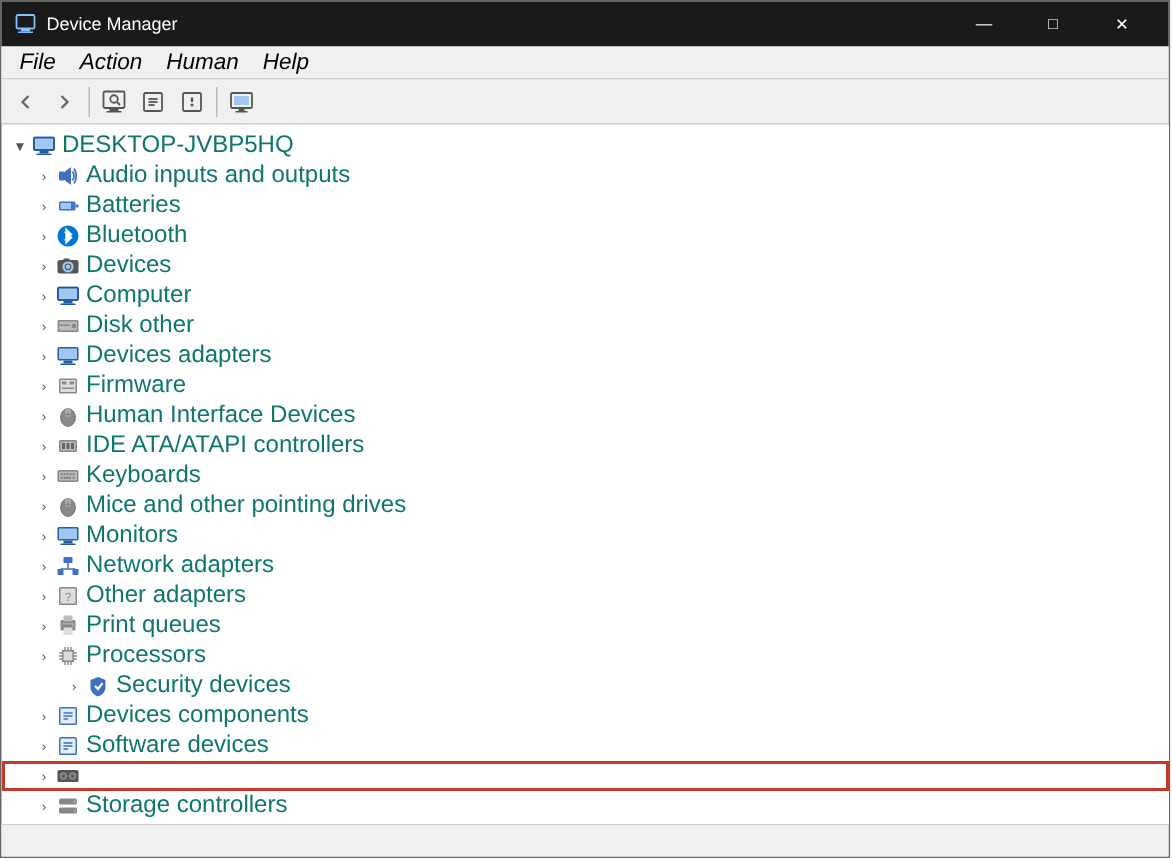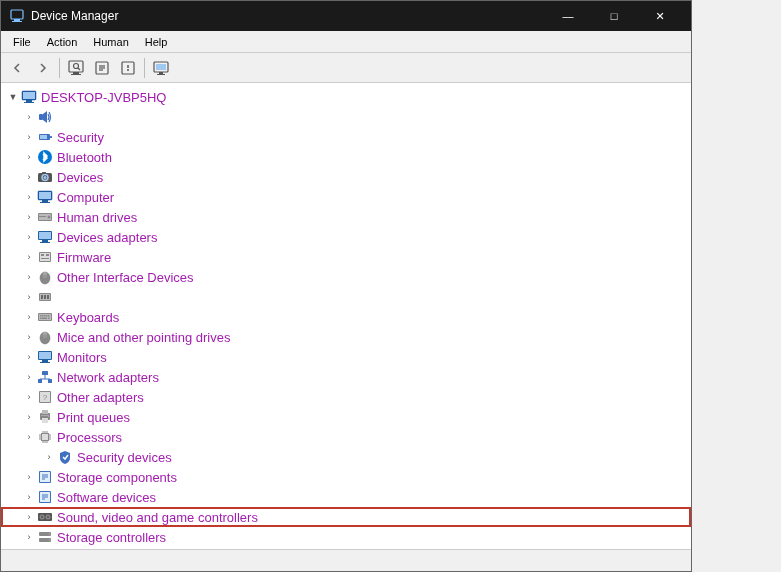--- a/index.html
+++ b/index.html
@@ -5,21 +5,21 @@
     * { margin: 0; padding: 0; box-sizing: border-box; }
     body {
       font-family: 'Segoe UI', Tahoma, Geneva, Verdana, sans-serif;
       font-size: 12px;
       background: #f0f0f0;
       width: 781px;
       height: 572px;
       overflow: hidden;
     }
     .window {
-      width: 692px;
+      width: 780px;
       height: 572px;
       background: #fff;
       border: 1px solid #666;
       display: flex;
       flex-direction: column;
     }
     .title-bar {
       background: #1a1a1a;
       color: #fff;
       height: 30px;
@@ -61,21 +61,22 @@
       border-bottom: 1px solid #ccc;
       display: flex;
       align-items: center;
       height: 22px;
       padding: 0 4px;
       flex-shrink: 0;
     }
     .menu-item {
       padding: 2px 8px;
       cursor: pointer;
-      font-size: 11px;
+      font-size: 15px;
+      font-style: italic;
     }
     .toolbar {
       background: #f0f0f0;
       border-bottom: 1px solid #ccc;
       display: flex;
       align-items: center;
       height: 30px;
       padding: 0 4px;
       gap: 2px;
       flex-shrink: 0;
@@ -138,22 +139,22 @@
     .tree-item .item-icon {
       width: 16px;
       height: 16px;
       margin-right: 4px;
       display: flex;
       align-items: center;
       justify-content: center;
       flex-shrink: 0;
     }
     .tree-item .item-label {
-      font-size: 13px;
-      color: #a21caf;
+      font-size: 16px;
+      color: #0f766e;
     }
     .indent-1 { padding-left: 4px; }
     .indent-2 { padding-left: 20px; }
     .status-bar {
       height: 22px;
       background: #f0f0f0;
       border-top: 1px solid #ccc;
       display: flex;
       align-items: center;
       padding: 0 4px;
@@ -255,32 +256,33 @@
       <div class="tree-item indent-2">
         <div class="expand-arrow">›</div>
         <div class="item-icon">
           <svg width="16" height="16" viewBox="0 0 16 16">
             <rect x="2" y="5" width="4" height="6" rx="1" fill="#4070c0"></rect>
             <path d="M6 5 L10 2 L10 14 L6 11 Z" fill="#4070c0"></path>
             <path d="M11 5 Q13 8 11 11" fill="none" stroke="#4070c0" stroke-width="1.2"></path>
             <path d="M12 3 Q15 8 12 13" fill="none" stroke="#4070c0" stroke-width="1.2"></path>
           </svg>
         </div>
+        <span class="item-label">Audio inputs and outputs</span>
       </div>
 
       <div class="tree-item indent-2">
         <div class="expand-arrow">›</div>
         <div class="item-icon">
           <svg width="16" height="16" viewBox="0 0 16 16">
             <rect x="2" y="5" width="11" height="6" rx="1" fill="#4070c0"></rect>
             <rect x="13" y="7" width="2" height="2" rx="0.5" fill="#4070c0"></rect>
             <rect x="3" y="6" width="7" height="4" fill="#a0c8f0"></rect>
           </svg>
         </div>
-        <span class="item-label">Security</span>
+        <span class="item-label">Batteries</span>
       </div>
 
       <div class="tree-item indent-2">
         <div class="expand-arrow">›</div>
         <div class="item-icon">
           <svg width="16" height="16" viewBox="0 0 16 16">
             <circle cx="8" cy="8" r="7" fill="#0078d4" stroke="none"></circle>
             <path d="M6 5 L10 9 L7 12 L7 4 L10 7 L6 11" fill="none" stroke="white" stroke-width="1.5"></path>
           </svg>
         </div>
@@ -316,21 +318,21 @@
       <div class="tree-item indent-2">
         <div class="expand-arrow">›</div>
         <div class="item-icon">
           <svg width="16" height="16" viewBox="0 0 16 16">
             <rect x="1" y="4" width="14" height="8" rx="1" fill="#888"></rect>
             <rect x="2" y="5" width="12" height="6" rx="0.5" fill="#bbb"></rect>
             <circle cx="12" cy="8" r="1.5" fill="#888"></circle>
             <rect x="2" y="7" width="7" height="1" fill="#888"></rect>
           </svg>
         </div>
-        <span class="item-label">Human drives</span>
+        <span class="item-label">Disk other</span>
       </div>
 
       <div class="tree-item indent-2">
         <div class="expand-arrow">›</div>
         <div class="item-icon">
           <svg width="16" height="16" viewBox="0 0 16 16">
             <rect x="1" y="2" width="14" height="9" rx="1" fill="#2060a0"></rect>
             <rect x="5" y="11" width="6" height="2" fill="#2060a0"></rect>
             <rect x="3" y="13" width="10" height="1" fill="#2060a0"></rect>
             <rect x="2" y="3" width="12" height="7" fill="#a0c8f0"></rect>
@@ -356,34 +358,35 @@
       <div class="tree-item indent-2">
         <div class="expand-arrow">›</div>
         <div class="item-icon">
           <svg width="16" height="16" viewBox="0 0 16 16">
             <ellipse cx="8" cy="9" rx="5" ry="6" fill="#888" stroke="#666" stroke-width="0.5"></ellipse>
             <rect x="6" y="3" width="4" height="6" rx="2" fill="#aaa"></rect>
             <line x1="8" y1="5" x2="8" y2="9" stroke="#888" stroke-width="0.8"></line>
             <line x1="6" y1="7" x2="10" y2="7" stroke="#888" stroke-width="0.8"></line>
           </svg>
         </div>
-        <span class="item-label">Other Interface Devices</span>
+        <span class="item-label">Human Interface Devices</span>
       </div>
 
       <div class="tree-item indent-2">
         <div class="expand-arrow">›</div>
         <div class="item-icon">
           <svg width="16" height="16" viewBox="0 0 16 16">
             <rect x="2" y="4" width="12" height="8" rx="1" fill="#888"></rect>
             <rect x="3" y="5" width="10" height="6" fill="#bbb"></rect>
             <rect x="4" y="6" width="2" height="4" fill="#666"></rect>
             <rect x="7" y="6" width="2" height="4" fill="#666"></rect>
             <rect x="10" y="6" width="2" height="4" fill="#666"></rect>
           </svg>
         </div>
+        <span class="item-label">IDE ATA/ATAPI controllers</span>
       </div>
 
       <div class="tree-item indent-2">
         <div class="expand-arrow">›</div>
         <div class="item-icon">
           <svg width="16" height="16" viewBox="0 0 16 16">
             <rect x="1" y="4" width="14" height="8" rx="1" fill="#888"></rect>
             <rect x="2" y="5" width="12" height="6" fill="#bbb"></rect>
             <rect x="3" y="6" width="1.5" height="1.5" fill="#888"></rect>
             <rect x="5" y="6" width="1.5" height="1.5" fill="#888"></rect>
@@ -503,21 +506,21 @@
         <div class="expand-arrow">›</div>
         <div class="item-icon">
           <svg width="16" height="16" viewBox="0 0 16 16">
             <rect x="2" y="2" width="12" height="12" rx="1" fill="#4070c0"></rect>
             <rect x="3" y="3" width="10" height="10" fill="#e0eef8"></rect>
             <line x1="5" y1="6" x2="11" y2="6" stroke="#4070c0" stroke-width="1"></line>
             <line x1="5" y1="8" x2="11" y2="8" stroke="#4070c0" stroke-width="1"></line>
             <line x1="5" y1="10" x2="8" y2="10" stroke="#4070c0" stroke-width="1"></line>
           </svg>
         </div>
-        <span class="item-label">Storage components</span>
+        <span class="item-label">Devices components</span>
       </div>
 
       <div class="tree-item indent-2">
         <div class="expand-arrow">›</div>
         <div class="item-icon">
           <svg width="16" height="16" viewBox="0 0 16 16">
             <rect x="2" y="2" width="12" height="12" rx="1" fill="#4070c0"></rect>
             <rect x="3" y="3" width="10" height="10" fill="#e0eef8"></rect>
             <line x1="5" y1="6" x2="11" y2="6" stroke="#4070c0" stroke-width="1"></line>
             <line x1="5" y1="8" x2="11" y2="8" stroke="#4070c0" stroke-width="1"></line>
@@ -531,21 +534,20 @@
         <div class="expand-arrow">›</div>
         <div class="item-icon">
           <svg width="16" height="16" viewBox="0 0 16 16">
             <rect x="1" y="4" width="14" height="8" rx="1" fill="#555"></rect>
             <circle cx="5" cy="8" r="2.5" fill="#888"></circle>
             <circle cx="5" cy="8" r="1" fill="#555"></circle>
             <circle cx="11" cy="8" r="2.5" fill="#888"></circle>
             <circle cx="11" cy="8" r="1" fill="#555"></circle>
           </svg>
         </div>
-        <span class="item-label">Sound, video and game controllers</span>
       </div>
 
       <div class="tree-item indent-2">
         <div class="expand-arrow">›</div>
         <div class="item-icon">
           <svg width="16" height="16" viewBox="0 0 16 16">
             <rect x="2" y="3" width="12" height="4" rx="1" fill="#888"></rect>
             <rect x="2" y="9" width="12" height="4" rx="1" fill="#888"></rect>
             <circle cx="12.5" cy="5" r="0.8" fill="#aaa"></circle>
             <circle cx="12.5" cy="11" r="0.8" fill="#aaa"></circle>

